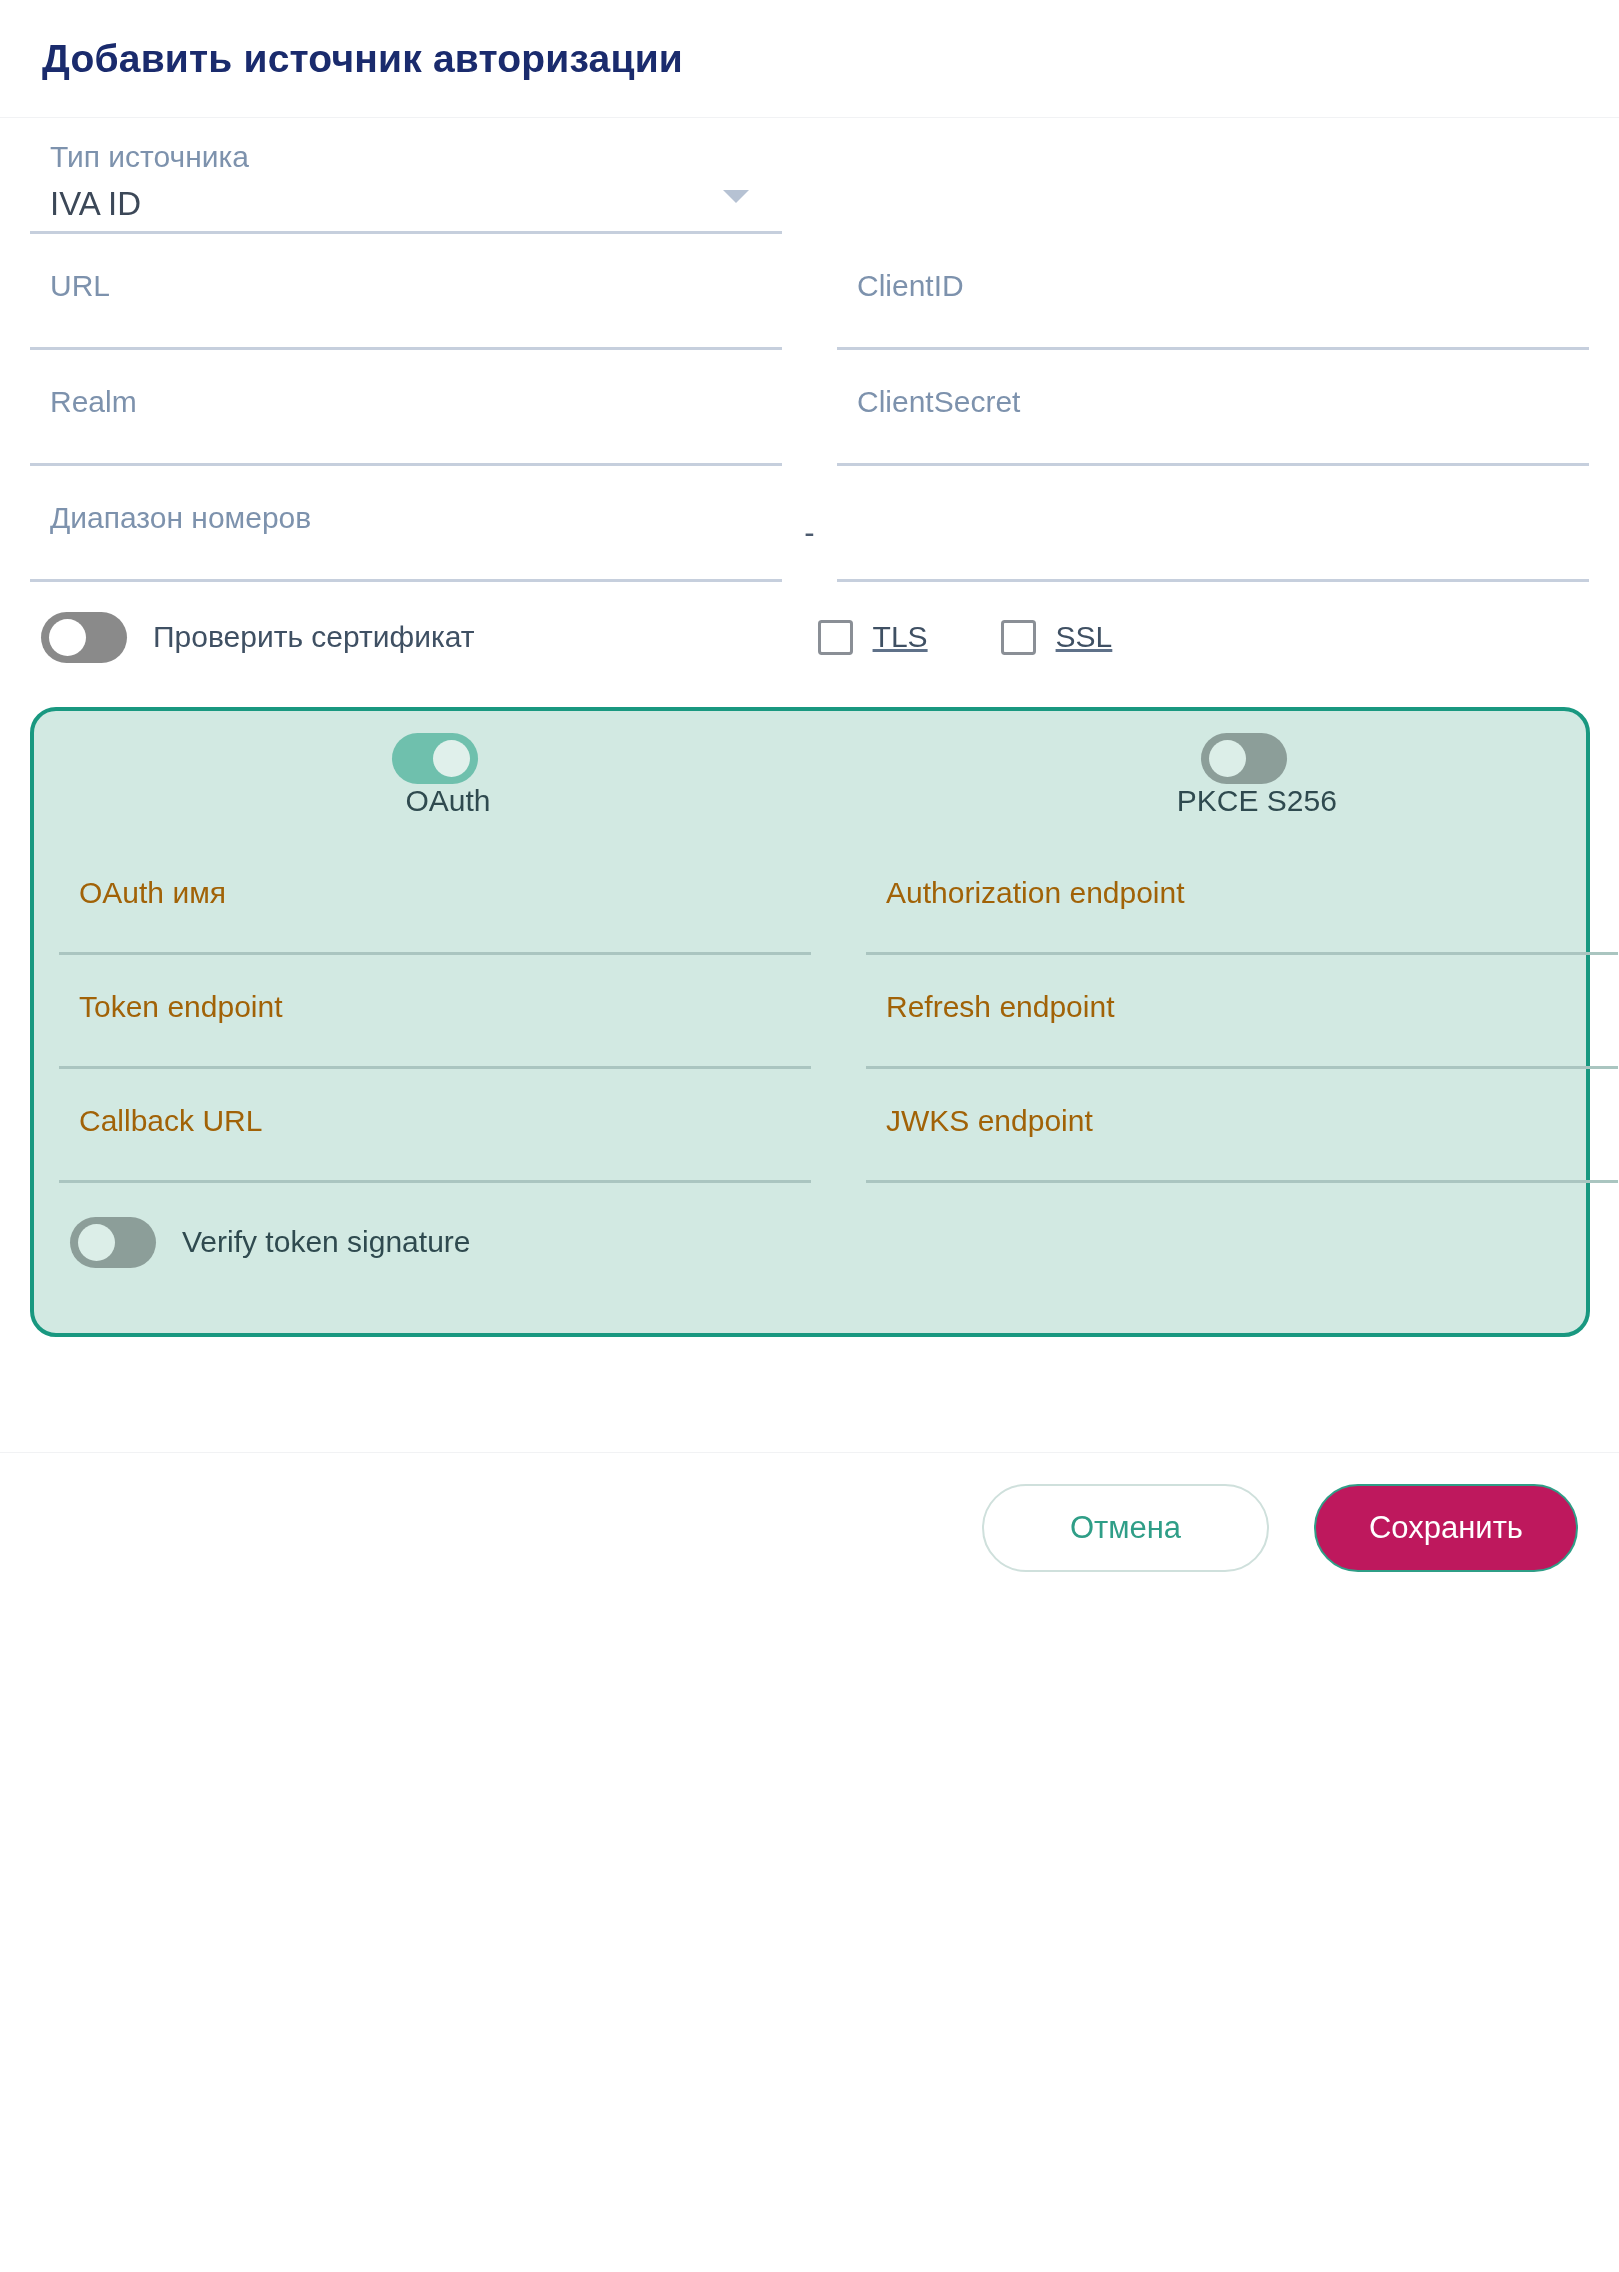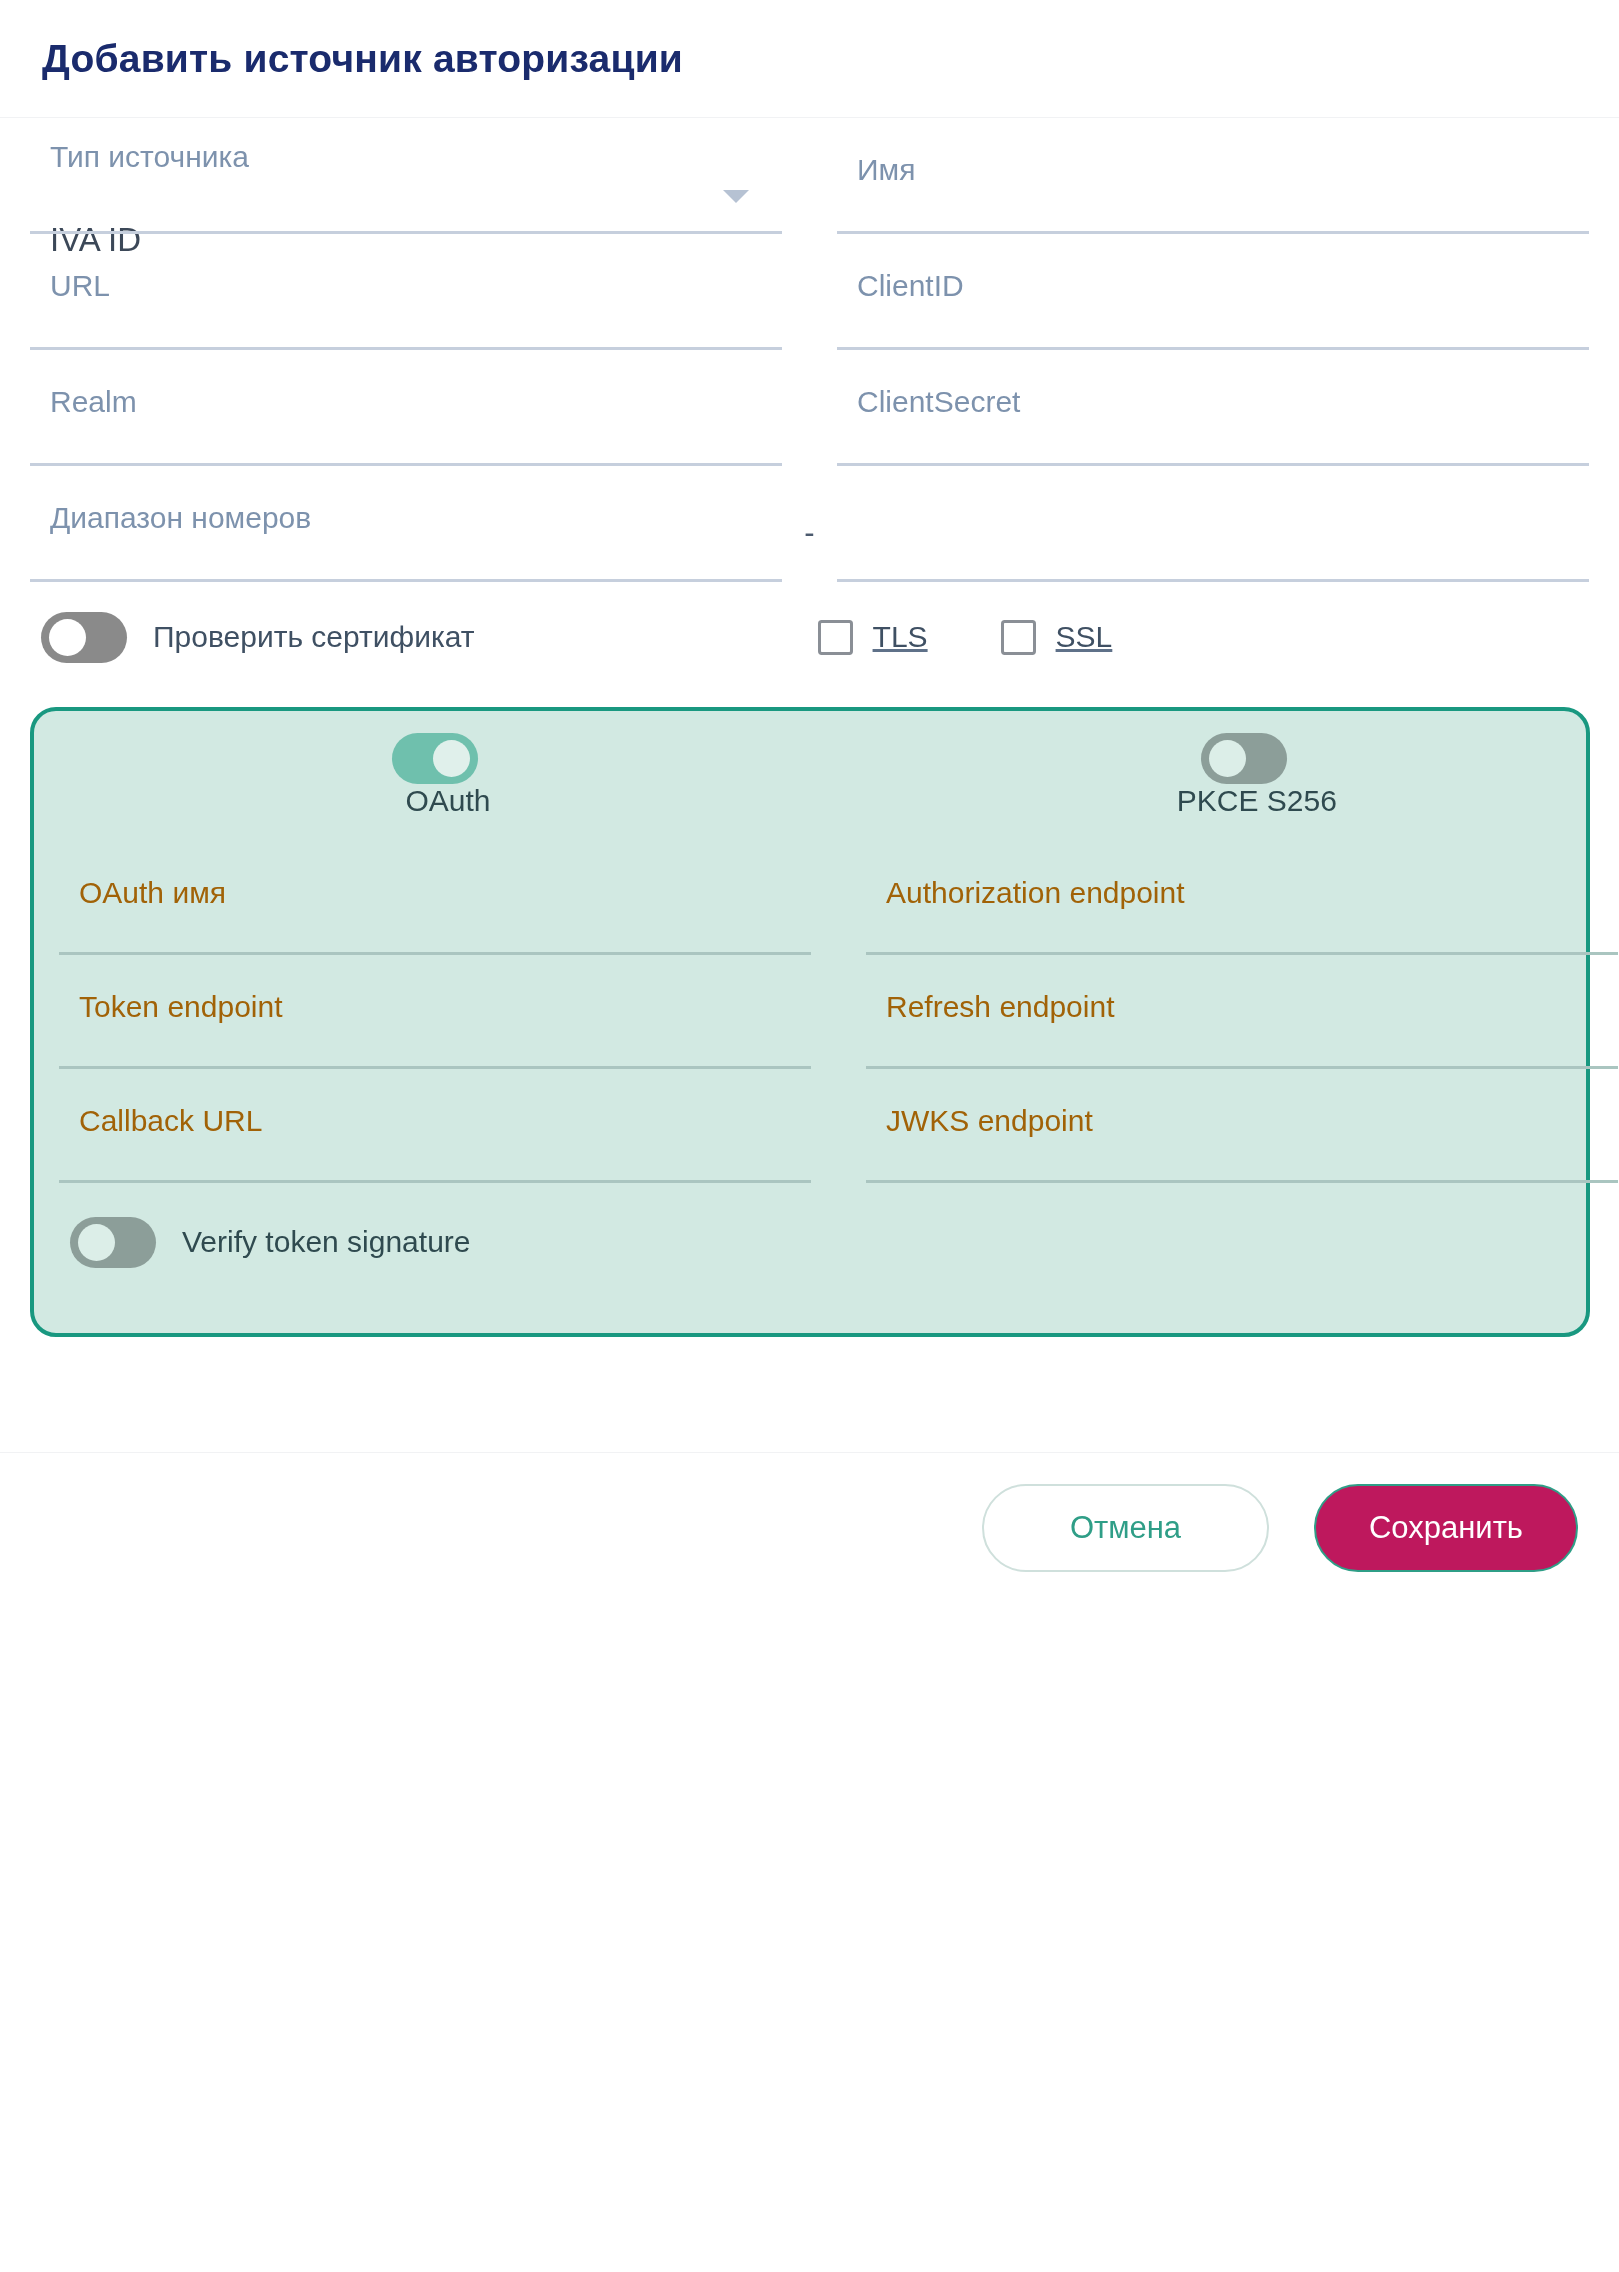--- a/index.html
+++ b/index.html
@@ -60,21 +60,21 @@
 
   .field {
     position: relative;
     height: 116px;
     box-sizing: border-box;
     display: flex;
     align-items: flex-start;
     flex-direction: column;
     justify-content: flex-start;
   }
-  .field.col-left  { grid-column: 1; gap: 36px; }
+  .field.col-left  { grid-column: 1; }
   .field.col-right { grid-column: 3; }
   .field.full      { grid-column: 1 / span 3; }
 
   .field-label {
     font-size: 30px;
     color: #7d92ad;
     line-height: 1;
     padding-top: 37px;
     padding-left: 20px;
     white-space: nowrap;
@@ -268,25 +268,20 @@
   <div class="dlg-body">
 
     <div class="field-grid">
 
       <div class="field col-left select-field">
         <div class="field-label">Тип источника</div>
         <div class="field-value">IVA ID</div>
         <span class="select-caret"></span>
         <div class="field-underline"></div>
       </div>
-      <div class="field col-right">
-        <div class="field-label">Имя</div>
-        <div class="field-value"></div>
-        <div class="field-underline"></div>
-      </div>
 
       <div class="field col-left">
         <div class="field-label">URL</div>
         <div class="field-value"></div>
         <div class="field-underline"></div>
       </div>
       <div class="field col-right">
         <div class="field-label">ClientID</div>
         <div class="field-value"></div>
         <div class="field-underline"></div>

